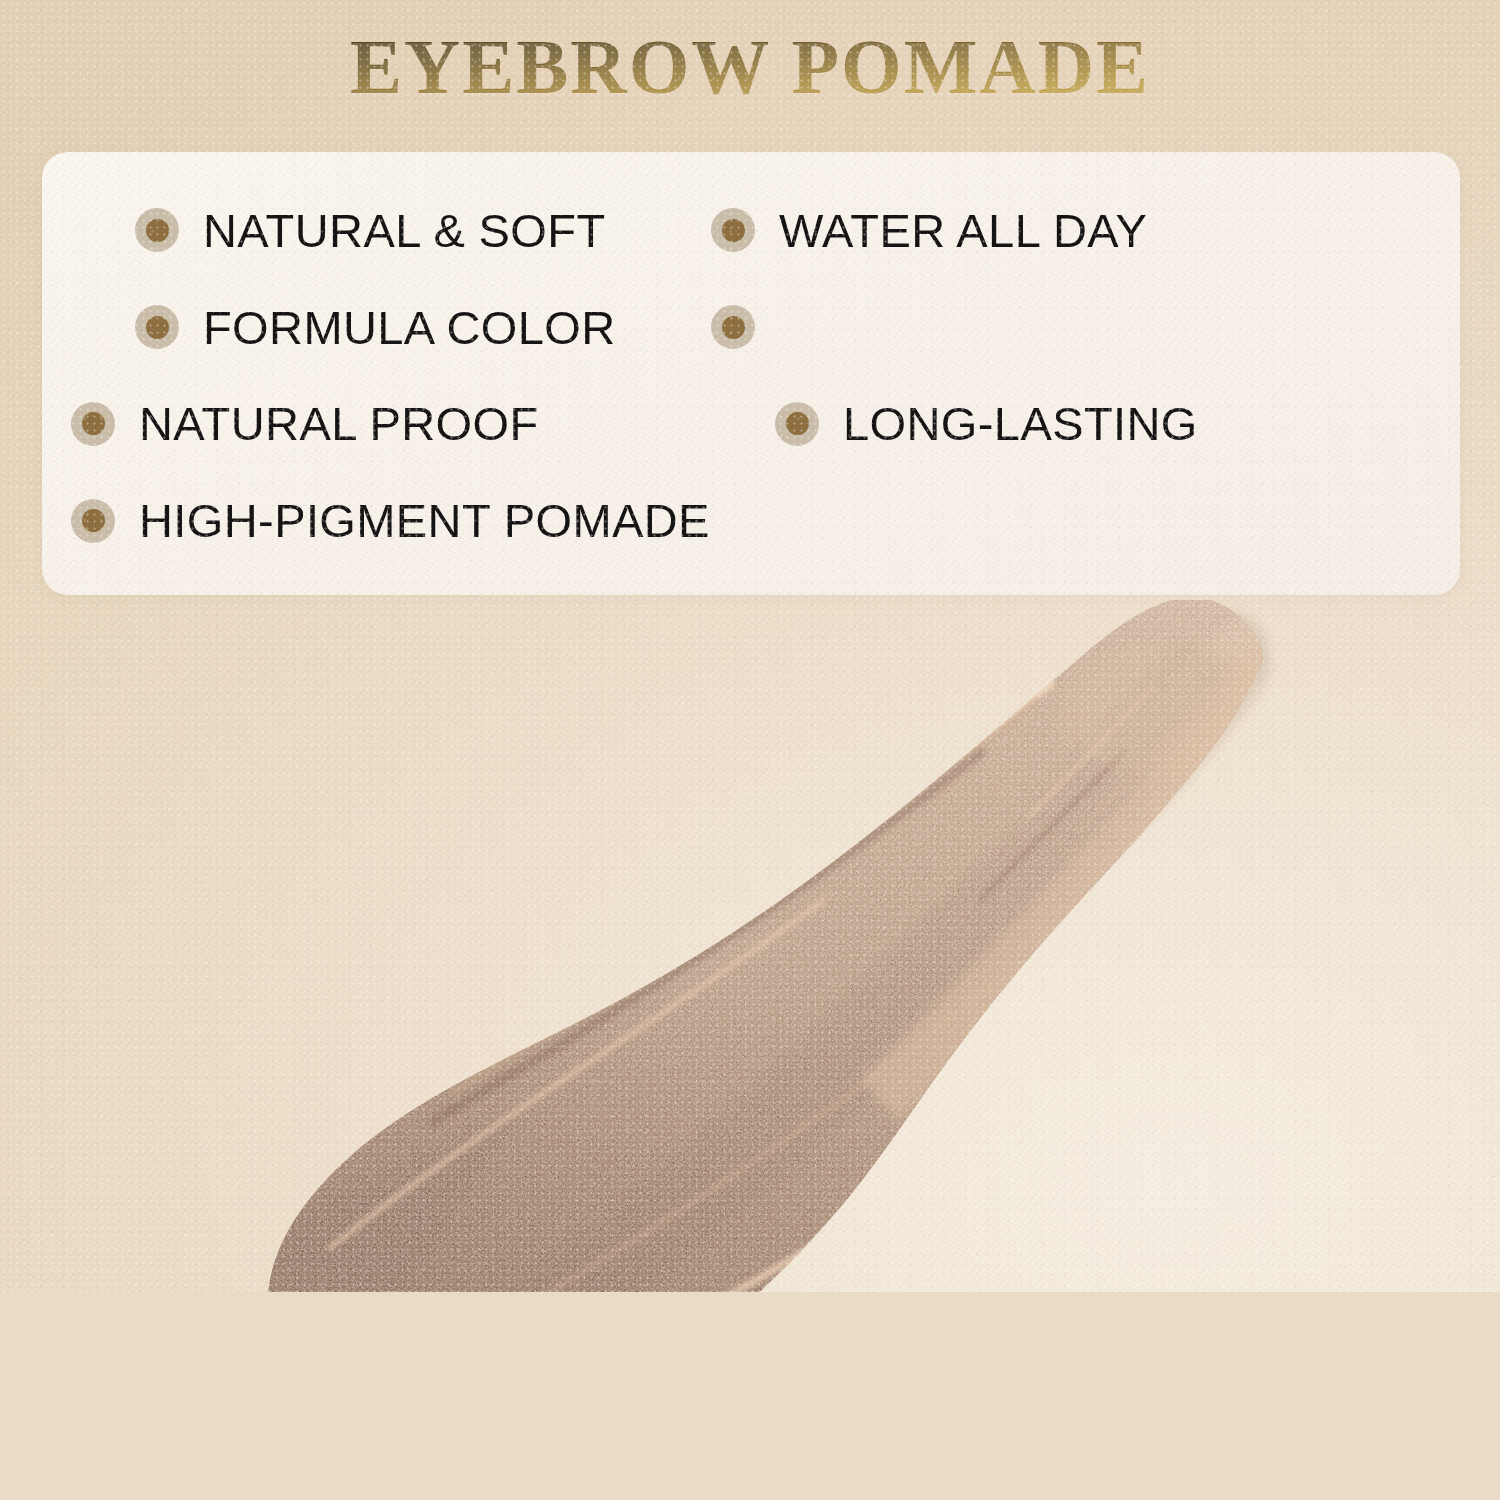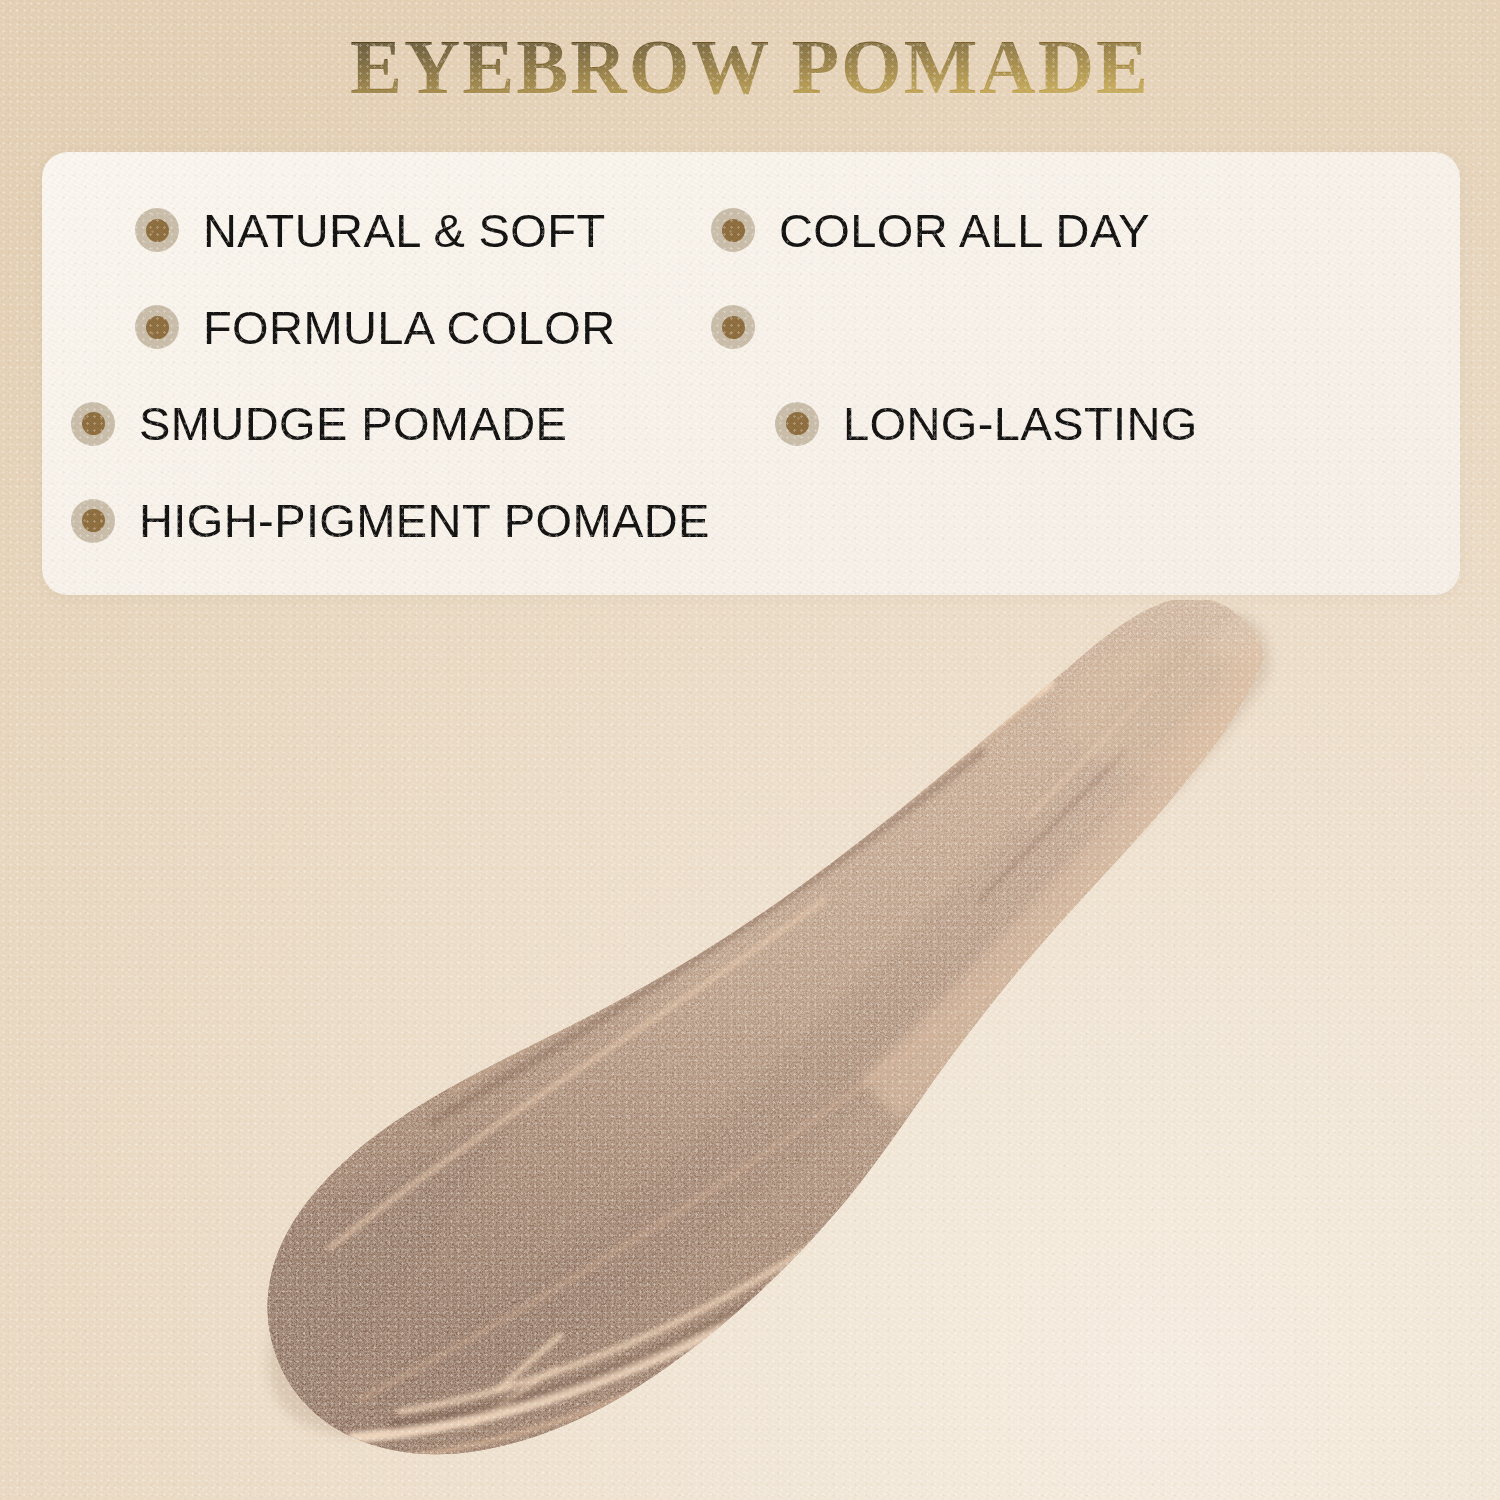--- a/index.html
+++ b/index.html
@@ -4,21 +4,21 @@
 <style>
   html, body {
     margin: 0;
     padding: 0;
     background: #EADBC6;
   }
 
   .canvas {
     position: relative;
     width: 1500px;
-    height: 1500px;
+    height: 1292px;
     overflow: hidden;
     font-family: "Liberation Sans", sans-serif;
     background:
       radial-gradient(ellipse 120% 100% at 78% 92%, #F7EFE3 0%, #F3E8D9 22%, #EEDFCB 48%, #E9D8C0 72%, #E4D0B5 100%);
   }
 
   
   .grain {
     position: absolute;
     inset: 0;
@@ -150,40 +150,40 @@
       <div class="feature-item col-left">
         <span class="bullet">
             <span class="dot"></span>
           </span>
         <span class="feature-label">NATURAL &amp; SOFT</span>
       </div>
       <div class="feature-item col-right">
         <span class="bullet">
             <span class="dot"></span>
           </span>
-        <span class="feature-label">COLOR ALL DAY</span>
+        <span class="feature-label">WATER ALL DAY</span>
       </div>
 
       <div class="feature-item col-left">
         <span class="bullet">
             <span class="dot"></span>
           </span>
         <span class="feature-label">FORMULA COLOR</span>
       </div>
       <div class="feature-item col-right">
         <span class="bullet">
             <span class="dot"></span>
           </span>
       </div>
 
       <div class="feature-item col-right">
         <span class="bullet">
             <span class="dot"></span>
           </span>
-        <span class="feature-label">SMUDGE POMADE</span>
+        <span class="feature-label">NATURAL PROOF</span>
       </div>
 
       <div class="feature-item col-left">
         <span class="bullet">
             <span class="dot"></span>
           </span>
         <span class="feature-label">LONG-LASTING</span>
       </div>
       <div class="feature-item col-right">
         <span class="bullet">

